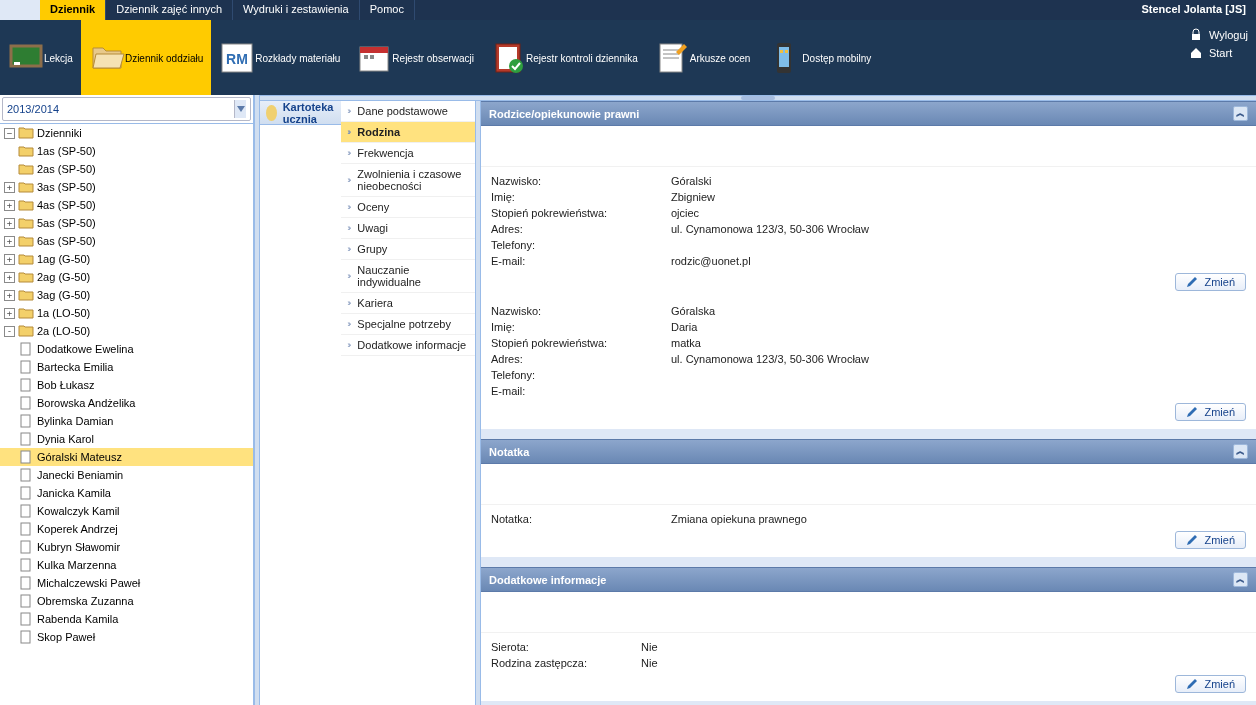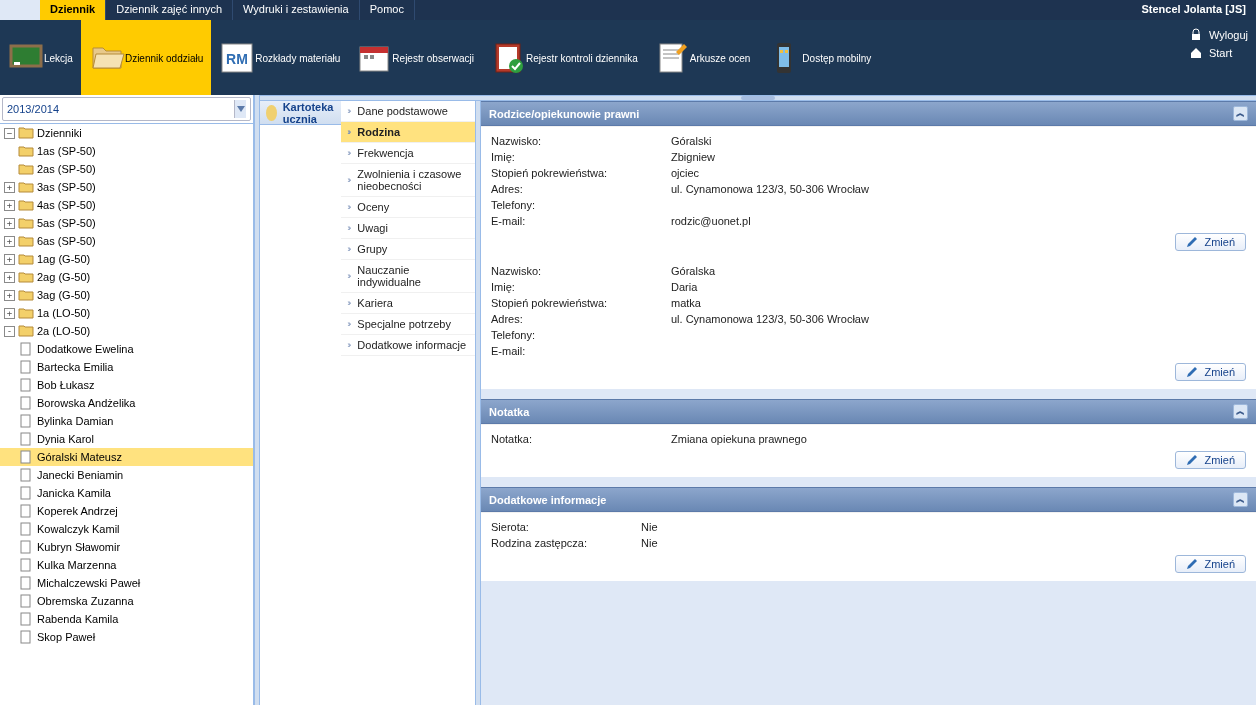--- a/index.html
+++ b/index.html
@@ -240,20 +240,21 @@
     background: #dce7f5;
     border: 1px solid #9db7da;
     border-radius: 2px;
     display: flex; align-items: center; justify-content: center;
     color: #3b5a8b; font-size: 9px; cursor: pointer;
   }
   .section .sbody {
     padding: 6px 10px 6px 10px;
     background: #fff;
     border-top: 1px solid #f1f1f1;
+    margin-top: 40px;
   }
 
   .kv {
     display: flex;
     align-items: baseline;
     padding: 2px 0;
   }
   .kv .k {
     width: 180px;
     color: #222;
@@ -538,28 +539,28 @@
               <svg class="ficon" viewBox="0 0 16 14">
                 <rect x="3" y="1" width="9" height="12" fill="#fff" stroke="#888"></rect>
               </svg>
               <span>Janicka Kamila</span>
             </li>
           <li class="indent2">
               <span class="expspacer"></span>
               <svg class="ficon" viewBox="0 0 16 14">
                 <rect x="3" y="1" width="9" height="12" fill="#fff" stroke="#888"></rect>
               </svg>
+              <span>Kowalczyk Kamil</span>
+            </li>
+          <li class="indent2">
+              <span class="expspacer"></span>
+              <svg class="ficon" viewBox="0 0 16 14">
+                <rect x="3" y="1" width="9" height="12" fill="#fff" stroke="#888"></rect>
+              </svg>
               <span>Koperek Andrzej</span>
-            </li>
-          <li class="indent2">
-              <span class="expspacer"></span>
-              <svg class="ficon" viewBox="0 0 16 14">
-                <rect x="3" y="1" width="9" height="12" fill="#fff" stroke="#888"></rect>
-              </svg>
-              <span>Kowalczyk Kamil</span>
             </li>
           <li class="indent2">
               <span class="expspacer"></span>
               <svg class="ficon" viewBox="0 0 16 14">
                 <rect x="3" y="1" width="9" height="12" fill="#fff" stroke="#888"></rect>
               </svg>
               <span>Kubryn Sławomir</span>
             </li>
           <li class="indent2">
               <span class="expspacer"></span>

